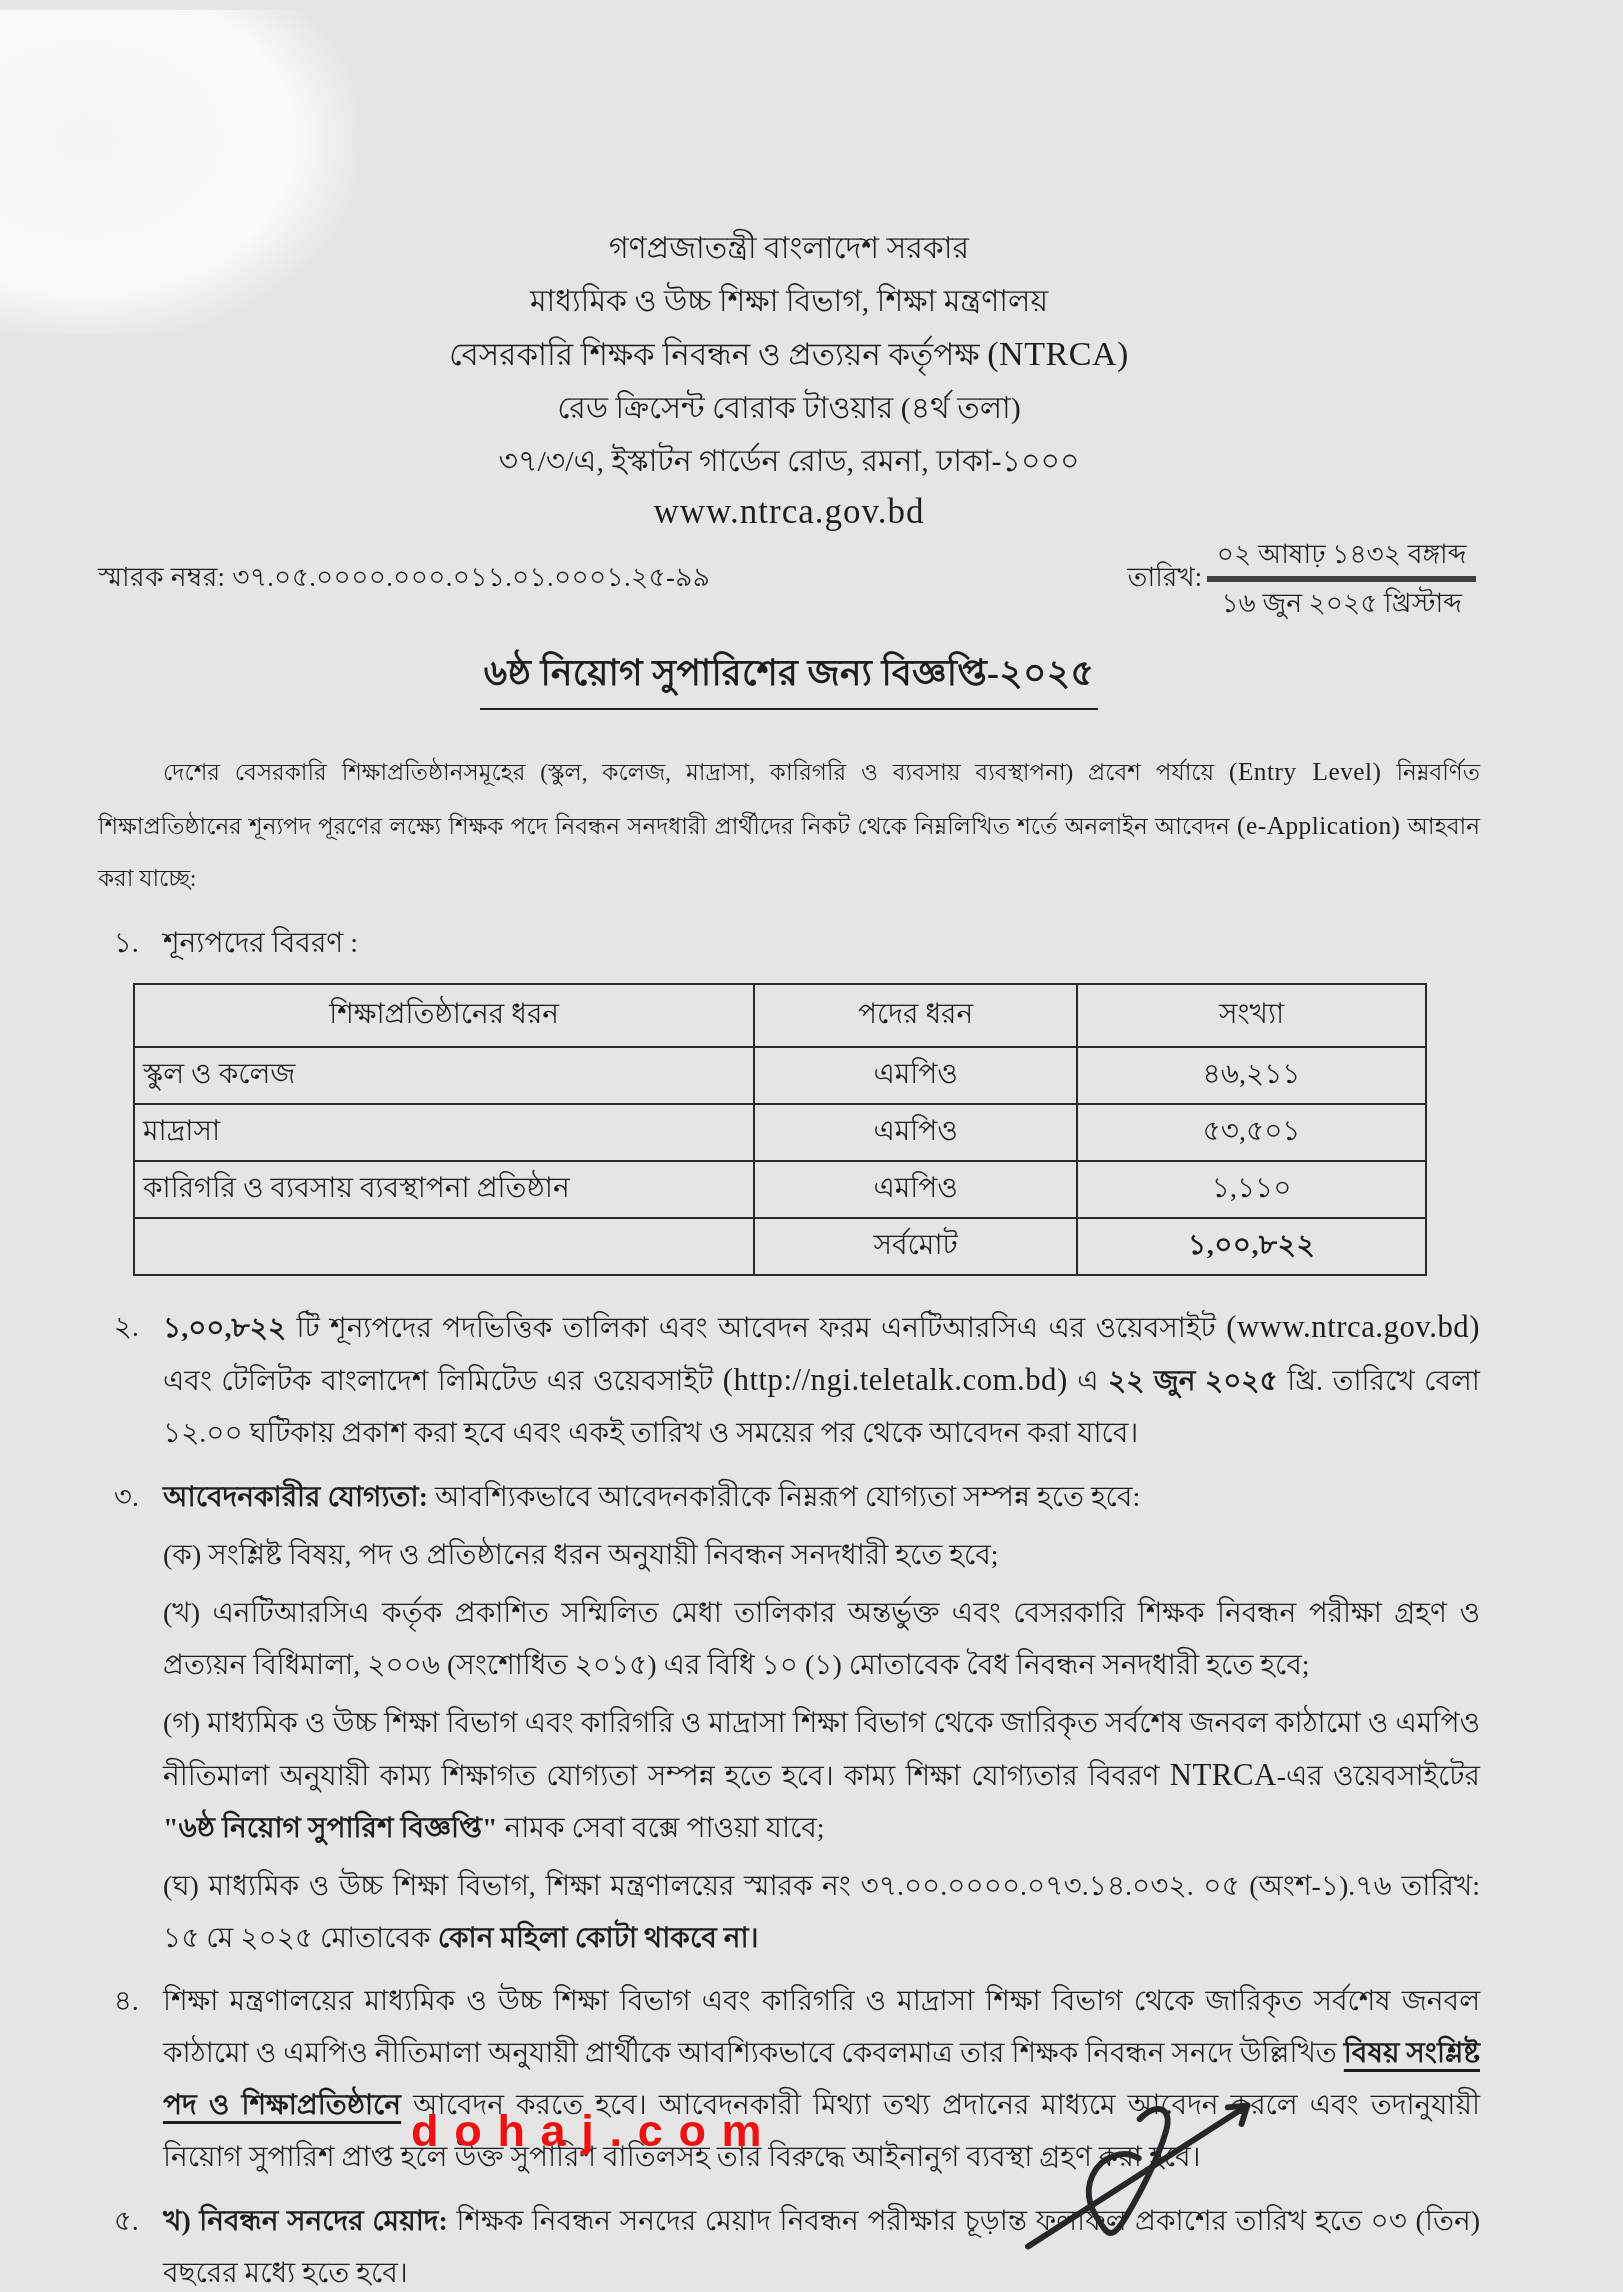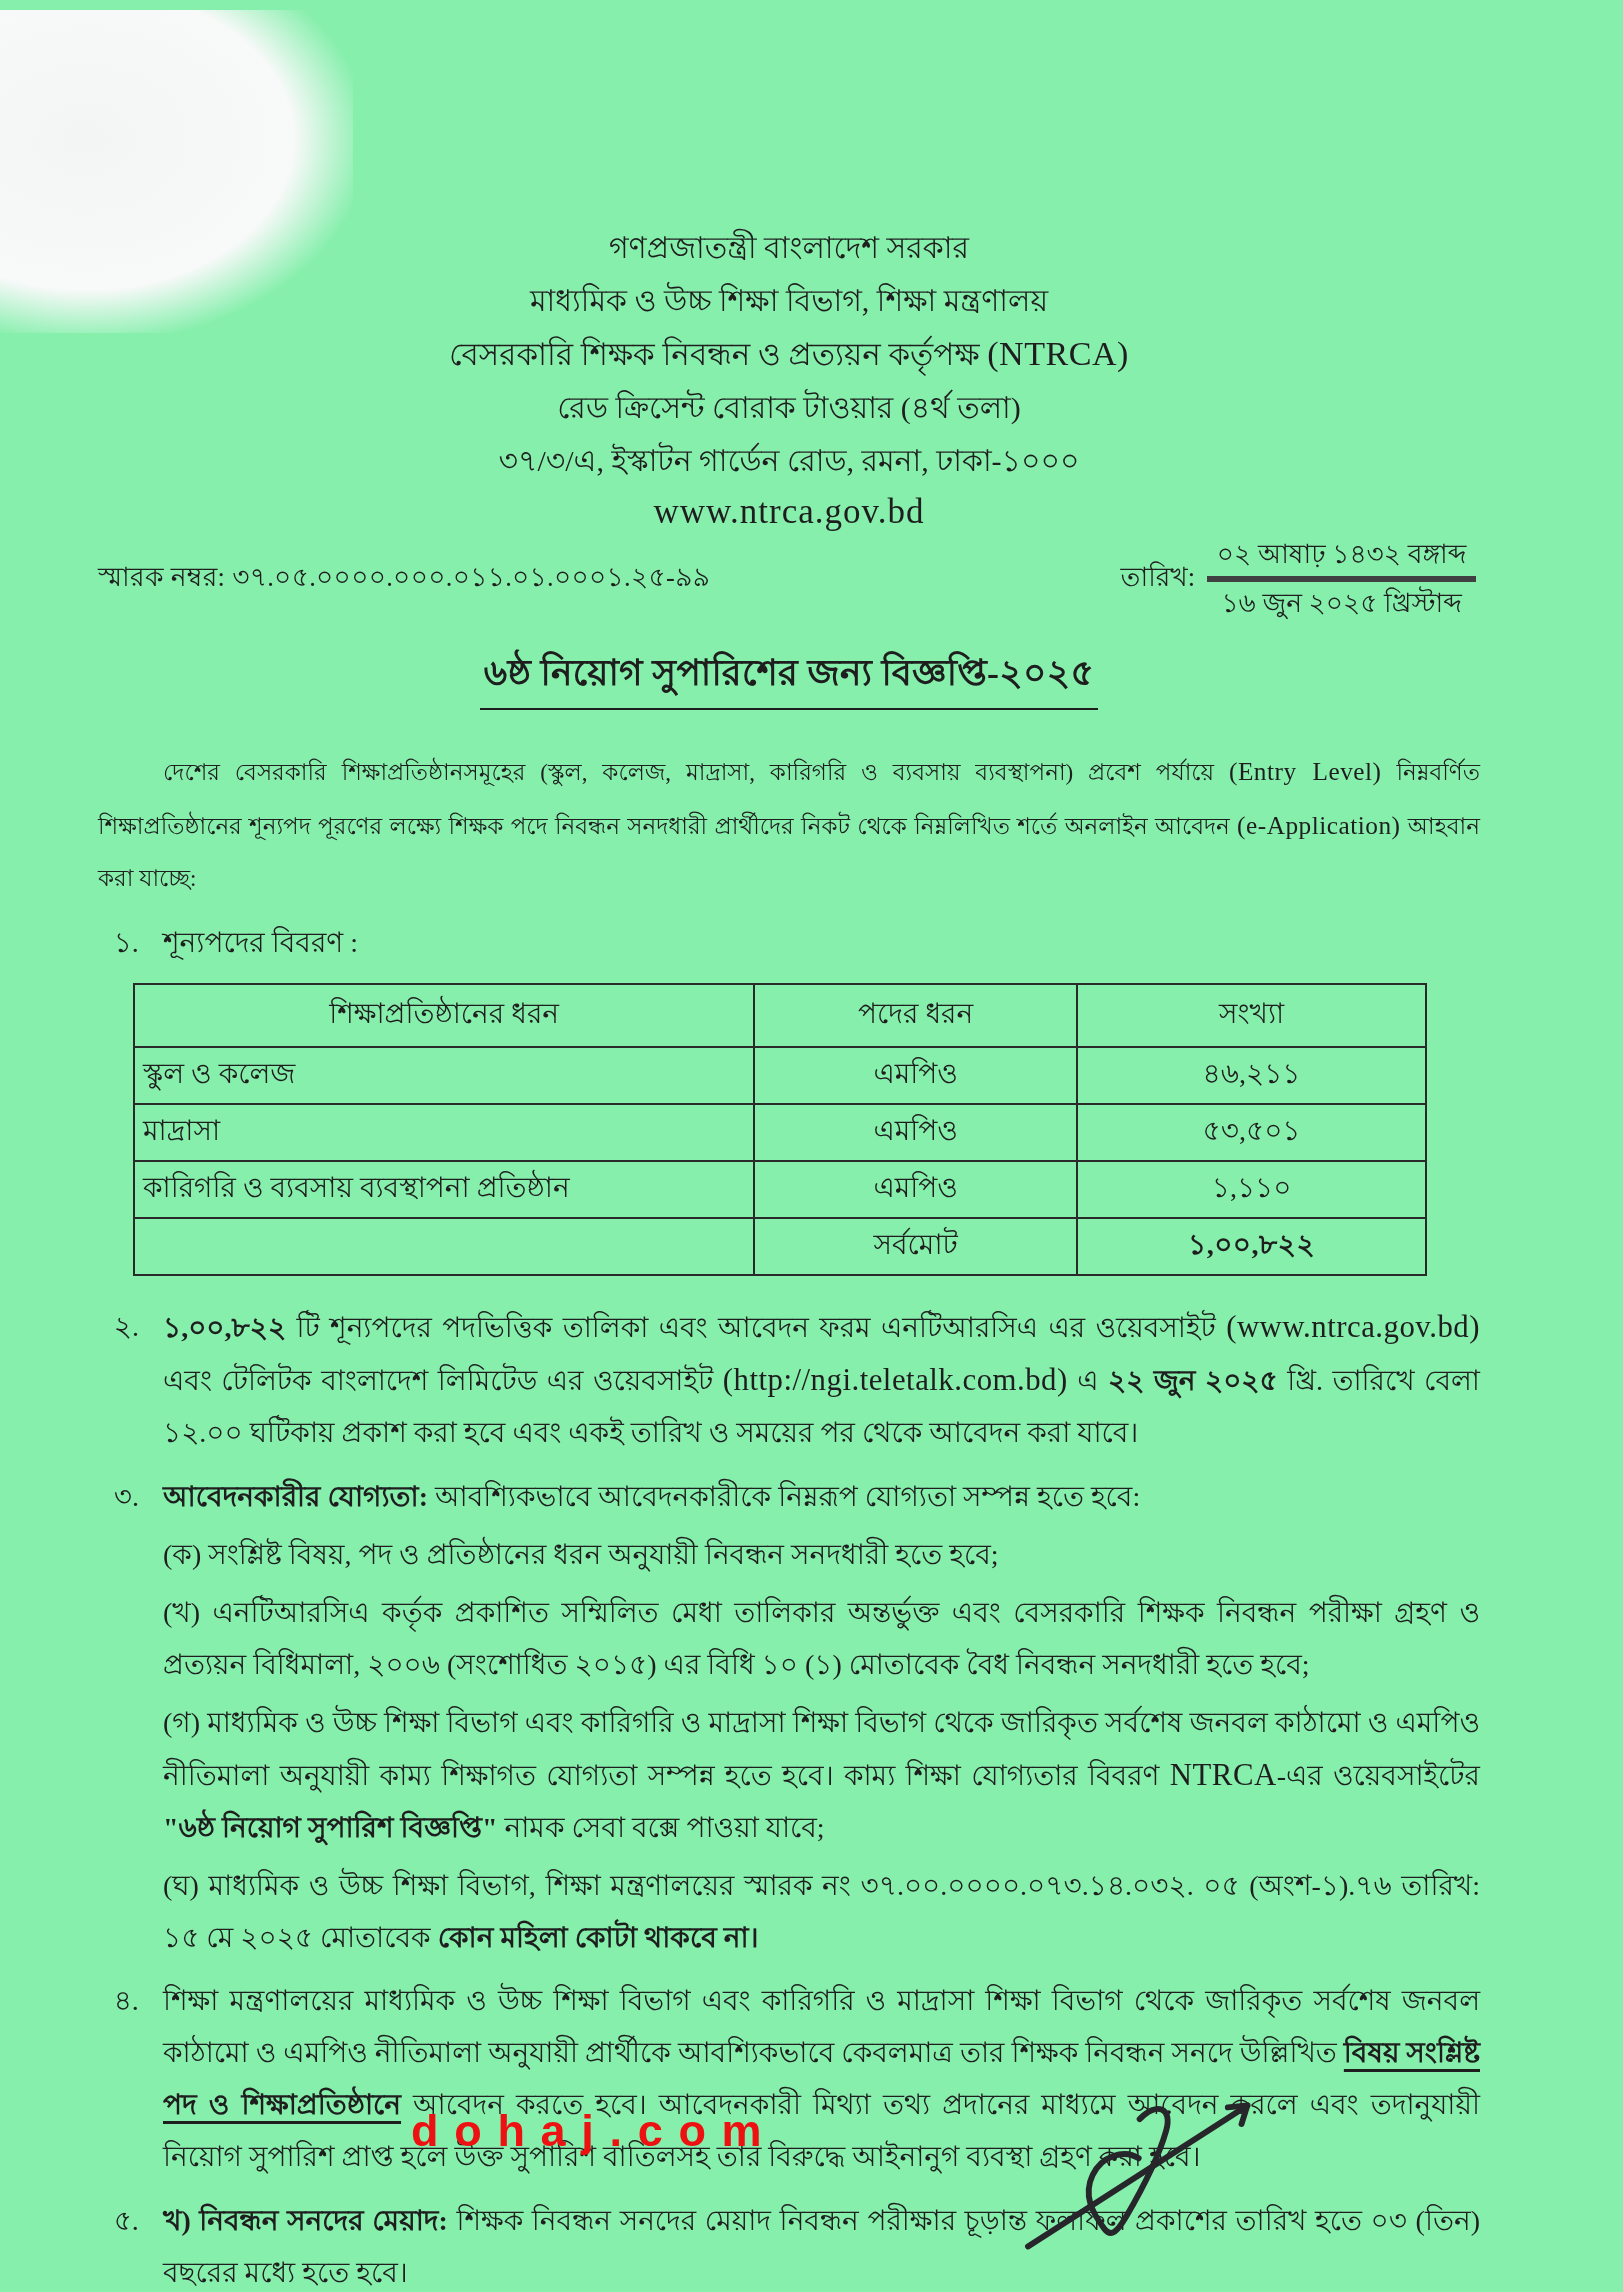--- a/index.html
+++ b/index.html
@@ -2,39 +2,39 @@
 <html lang="bn"><head>
 <meta charset="utf-8">
 <style>
   html,body{margin:0;padding:0;background:#ffffff;}
   body{
     width:1623px;height:2293px;
     font-family:"Liberation Serif","DejaVu Serif",serif;
     color:#1e1e1e;
     -webkit-font-smoothing:antialiased;
   }
-  .page{position:relative;width:1623px;height:2293px;background:#86efac;overflow:hidden;}
+  .page{position:relative;width:1623px;height:2293px;background:#e5e5e5;overflow:hidden;}
   .artifact{
     position:absolute;left:-59px;top:9.8px;width:412px;height:323px;
     background:radial-gradient(ellipse at 35% 40%, #f3f4f4 0%, #f8f9f9 55%, rgba(255,255,255,0) 75%);
     pointer-events:none;
   }
   .content{position:relative;padding:221px 143px 0 98px;}
 
   
   .org-header{text-align:center;}
   .h-line{font-size:30px;line-height:53px;}
   .h-authority{font-size:31px;}
   .lat{font-family:"Liberation Serif","DejaVu Serif",serif;font-size:1.1em;letter-spacing:0.5px;}
   .h-site{font-size:35px;line-height:49px;letter-spacing:1px;}
 
   
   .memo-row{display:flex;justify-content:space-between;align-items:center;margin-top:2px;}
   .memo-no{font-size:26.5px;margin-left:0;letter-spacing:0.3px;}
-  .date-block{display:flex;align-items:center;gap:12px;margin-right:3.9px;}
+  .date-block{display:flex;align-items:center;gap:5px;margin-right:3.9px;}
   .date-label{font-size:26.5px;}
   .date-stack{display:inline-block;text-align:center;font-size:26.5px;}
   .date-top{display:block;padding:0 9.8px 4.9px 9.8px;border-bottom:6px solid #404040;line-height:33px;}
   .date-bottom{display:block;padding:4.9px 9.8px 0 9.8px;line-height:33px;}
 
   
   .title-wrap{text-align:center;margin-top:25.5px;}
   .title{
     display:inline-block;margin:0;font-size:36px;font-weight:bold;
     border-bottom:2.9px solid #1e1e1e;padding:0 3.9px 2.9px 3.9px;letter-spacing:0.3px;

